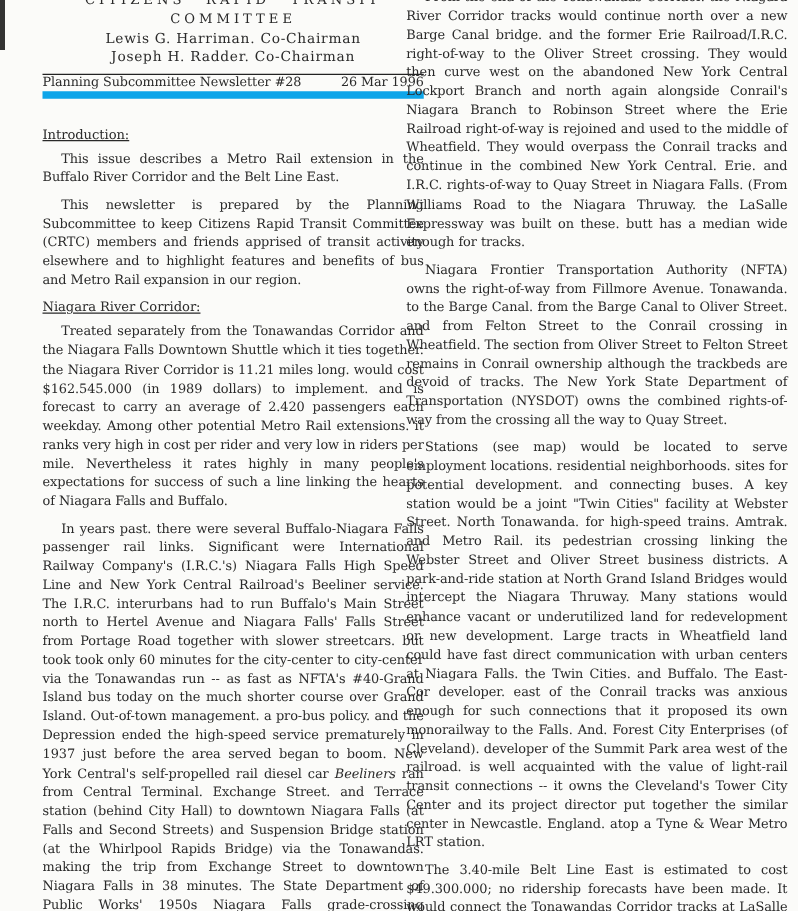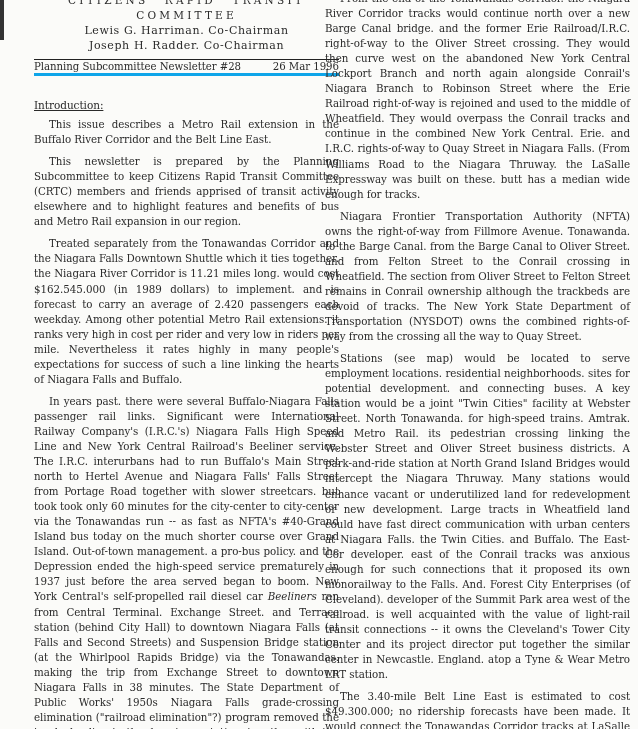--- a/index.html
+++ b/index.html
@@ -15,21 +15,21 @@
     .col {
       position: absolute; top: 0; width: 305px;
       font-size: 10.3px; line-height: 15.05px; letter-spacing: -0.05px;
     }
     .col-left { left: 34px; }
     .col-right { left: 325px; top: -9px; }
     .masthead { text-align: center; line-height: 15px; margin-top: -7px; }
     .masthead .org { letter-spacing: 3.2px; font-size: 10.5px; word-spacing: 10px; }
     .masthead .line { font-size: 11px; letter-spacing: 0.6px; }
     .nl-title {
-      margin-top: 6px; border-top: 1.5px solid #222; border-bottom: 3px solid #0ea5e9;
+      margin-top: 6px; border-top: 1.5px solid #222; border-bottom: 6px solid #0ea5e9;
       font-size: 10.2px; line-height: 13px; padding: 0;
       display: flex; justify-content: space-between;
     }
     .heading {
       text-decoration: underline; margin: 2px 0 4px 0; font-size: 10.5px;
     }
     p { margin: 0 0 7px 0; text-align: justify; text-indent: 15px; }
     em { font-style: italic; }
   </style>
 </head>
@@ -43,20 +43,21 @@
     <div class="line">Lewis G. Harriman. Co-Chairman</div>
     <div class="line">Joseph H. Radder. Co-Chairman</div>
   </div>
   <div class="nl-title">
     <span>Planning Subcommittee Newsletter #28</span>
     <span>26 Mar 1996</span>
   </div>
   <div class="heading" style="margin-top:22px">Introduction:</div>
   <p>This issue describes a Metro Rail extension in the Buffalo River Corridor and the Belt Line East.</p>
   <p>This newsletter is prepared by the Planning Subcommittee to keep Citizens Rapid Transit Committee (CRTC) members and friends apprised of transit activity elsewhere and to highlight features and benefits of bus and Metro Rail expansion in our region.</p>
+  <div class="heading">Niagara River Corridor:</div>
   <p>Treated separately from the Tonawandas Corridor and the Niagara Falls Downtown Shuttle which it ties together. the Niagara River Corridor is 11.21 miles long. would cost $162.545.000 (in 1989 dollars) to implement. and is forecast to carry an average of 2.420 passengers each weekday.  Among other potential Metro Rail extensions. it ranks very high in cost per rider and very low in riders per mile.  Nevertheless it rates highly in many people's expectations for success of such a line linking the hearts of Niagara Falls and Buffalo.</p>
   <p><span>In years past. there were several Buffalo-Niagara Falls passenger rail links.  Significant were International Railway Company's (I.R.C.'s) Niagara Falls High Speed Line and New York Central Railroad's Beeliner service.  The I.R.C. interurbans had to run Buffalo's Main Street north to Hertel Avenue and Niagara Falls' Falls Street from Portage Road together with slower streetcars. but took took only 60 minutes for the city-center to city-center via the Tonawandas run -- as fast as NFTA's #40-Grand Island bus today on the much shorter course over Grand Island.  Out-of-town management. a pro-bus policy. and the Depression ended the high-speed service prematurely in 1937 just before the area served began to boom.  New York Central's self-propelled rail diesel car </span><em>Beeliners</em><span> ran from Central Terminal. Exchange Street. and Terrace station (behind City Hall) to downtown Niagara Falls (at Falls and Second Streets) and Suspension Bridge station (at the Whirlpool Rapids Bridge) via the Tonawandas. making the trip from Exchange Street to downtown Niagara Falls in 38 minutes.  The State Department of Public Works' 1950s Niagara Falls grade-crossing elimination ("railroad elimination"?) program removed the tracks leading to the downtown station. together with the railroad's anti-passenger policy ended the Beeliner service.</span></p>
 
 </div>
 
 <div class="col col-right">
   <p>From the end of the Tonawandas Corridor. the Niagara River Corridor tracks would continue north over a new Barge Canal bridge. and the former Erie Railroad/I.R.C. right-of-way to the Oliver Street crossing.  They would then curve west on the abandoned New York Central Lockport Branch and north again alongside Conrail's Niagara Branch to Robinson Street where the Erie Railroad right-of-way is rejoined and used to the middle of Wheatfield.  They would overpass the Conrail tracks and continue in the combined New York Central. Erie. and I.R.C. rights-of-way to Quay Street in Niagara Falls.  (From Williams Road to the Niagara Thruway. the LaSalle Expressway was built on these. butt has a median wide enough for tracks.</p>
   <p>Niagara Frontier Transportation Authority (NFTA) owns the right-of-way from Fillmore Avenue. Tonawanda. to the Barge Canal. from the Barge Canal to Oliver Street. and from Felton Street to the Conrail crossing in Wheatfield.  The section from Oliver Street to Felton Street remains in Conrail ownership although the trackbeds are devoid of tracks.  The New York State Department of Transportation (NYSDOT) owns the combined rights-of-way from the crossing all the way to Quay Street.</p>
   <p>Stations (see map) would be located to serve employment locations. residential neighborhoods. sites for potential development. and connecting buses.  A key station would be a joint "Twin Cities" facility at Webster Street. North Tonawanda. for high-speed trains. Amtrak. and Metro Rail. its pedestrian crossing linking the Webster Street and Oliver Street business districts.  A park-and-ride station at North Grand Island Bridges would intercept the Niagara Thruway.  Many stations would enhance vacant or underutilized land for redevelopment or new development.  Large tracts in Wheatfield land could have fast direct communication with urban centers at Niagara Falls. the Twin Cities. and Buffalo.  The East-Cor developer. east of the Conrail tracks was anxious enough for such connections that it proposed its own monorailway to the Falls.  And. Forest City Enterprises (of Cleveland). developer of the Summit Park area west of the railroad. is well acquainted with the value of light-rail transit connections -- it owns the Cleveland's Tower City Center and its project director put together the similar center in Newcastle. England. atop a Tyne &amp; Wear Metro LRT station.</p>
   <p>The 3.40-mile Belt Line East is estimated to cost $49.300.000; no ridership forecasts have been made.  It would connect the Tonawandas Corridor tracks at LaSalle station to the Airport Corridor at East Buffalo with connections both eastward and westward.  Stations could be at major employment opportunities such as Amherst Street and Delavan Street.</p>

